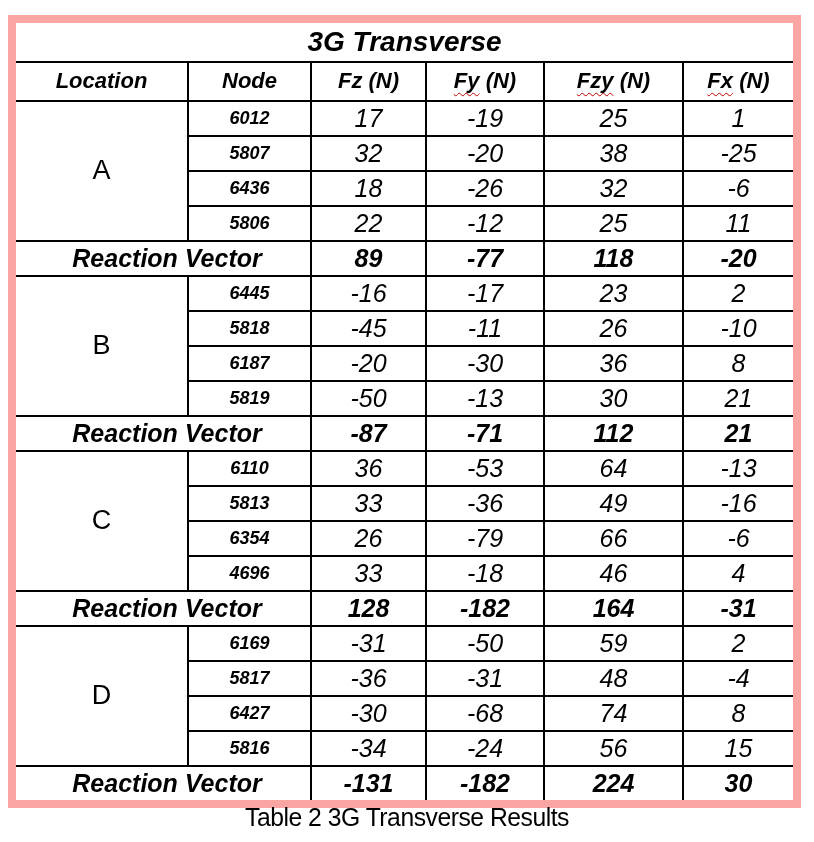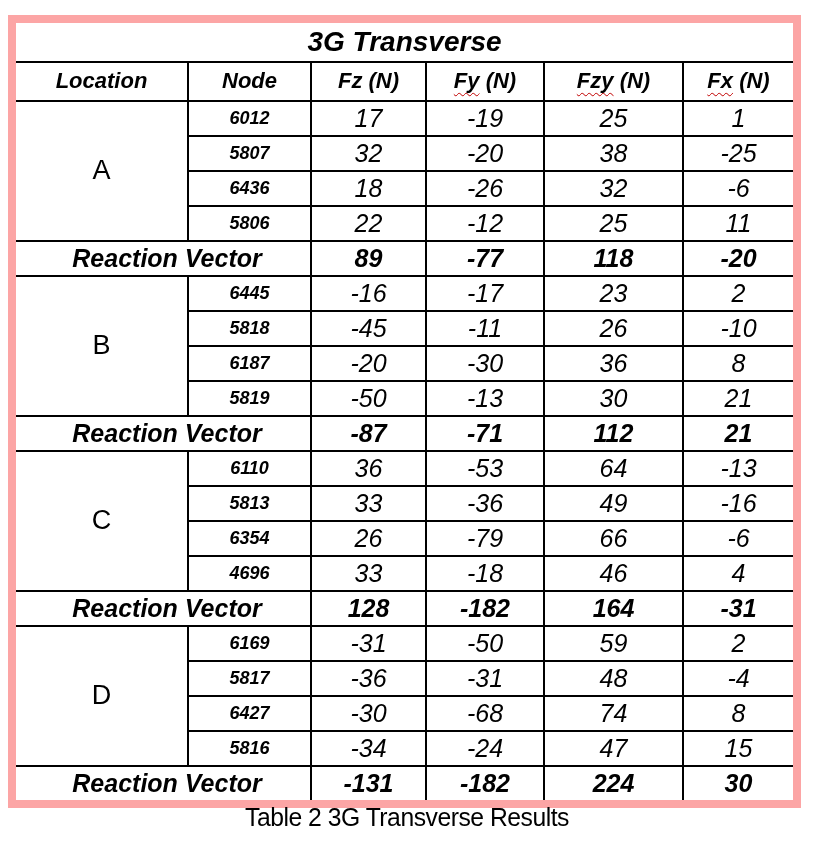--- a/index.html
+++ b/index.html
@@ -252,21 +252,21 @@
       <td class="node">6427</td>
       <td class="val">-30</td>
       <td class="val">-68</td>
       <td class="val">74</td>
       <td class="val">8</td>
     </tr>
     <tr>
       <td class="node">5816</td>
       <td class="val">-34</td>
       <td class="val">-24</td>
-      <td class="val">47</td>
+      <td class="val">56</td>
       <td class="val">15</td>
     </tr>
     <tr>
       <td class="rlabel" colspan="2">Reaction Vector</td>
       <td class="rval">-131</td>
       <td class="rval">-182</td>
       <td class="rval">224</td>
       <td class="rval">30</td>
     </tr>
   </tbody>

